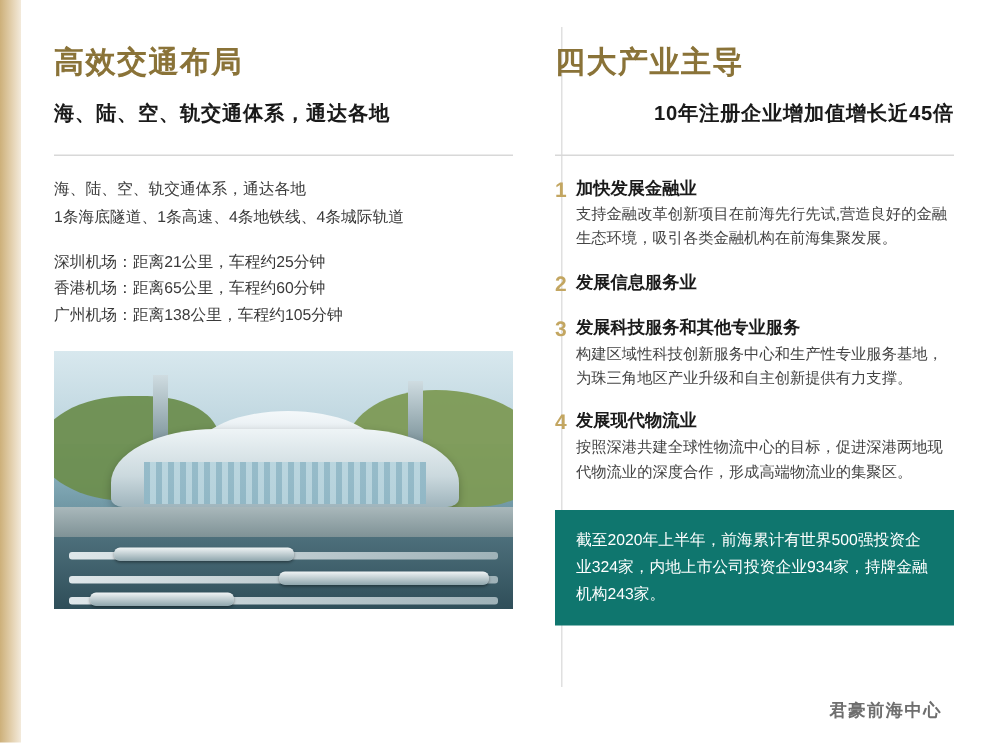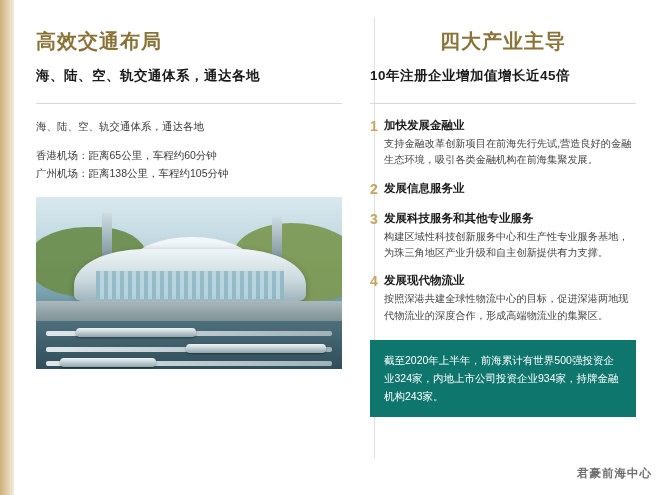--- a/index.html
+++ b/index.html
@@ -166,21 +166,21 @@
   .note-box {
     margin-top: 16px;
     background: #0f766e;
     color: #ffffff;
     font-size: 10.5px;
     line-height: 1.7;
     padding: 12px 14px;
   }
   .footer-brand {
     position: absolute;
-    right: 8px;
+    right: 32px;
     bottom: 14px;
     font-size: 11.5px;
     font-weight: bold;
     color: #6e6e6e;
     letter-spacing: 1px;
   }
 </style>
 </head>
 <body>
 
@@ -189,23 +189,25 @@
   <div class="edge-bar"></div>
   <div class="divider"></div>
 
   <div class="col col-left">
     <h1 class="title">高效交通布局</h1>
     <h2 class="subtitle">海、陆、空、轨交通体系，通达各地</h2>
     <div class="rule"></div>
 
     <div class="body-text">
       <p>海、陆、空、轨交通体系，通达各地</p>
+      <p>1条海底隧道、1条高速、4条地铁线、4条城际轨道</p>
     </div>
 
     <div class="spec-block">
+      <div class="spec-row">深圳机场：距离21公里，车程约25分钟</div>
       <div class="spec-row">香港机场：距离65公里，车程约60分钟</div>
       <div class="spec-row">广州机场：距离138公里，车程约105分钟</div>
     </div>
 
     <div class="illus">
       <div class="ill-sky"></div>
       <div class="ill-green-l"></div>
       <div class="ill-green-r"></div>
       <div class="tower" style="left:66px; top:16px; height:46px;"></div>
       <div class="tower" style="left:236px; top:20px; height:42px;"></div>
@@ -218,22 +220,22 @@
       <div class="rail" style="left:10px; top:150px; width:286px;"></div>
       <div class="rail" style="left:10px; top:164px; width:286px;"></div>
       <div class="train" style="left:40px; top:131px; width:120px;"></div>
       <div class="train" style="left:150px; top:147px; width:140px;"></div>
       <div class="train" style="left:24px; top:161px; width:96px;"></div>
     </div>
 
   </div>
 
   <div class="col col-right">
-    <h1 class="title" style="text-align:center;">四大产业主导</h1>
-    <h2 class="subtitle" style="text-align:left;">10年注册企业增加值增长近45倍</h2>
+    <h1 class="title" style="">四大产业主导</h1>
+    <h2 class="subtitle" style="text-align:right;">10年注册企业增加值增长近45倍</h2>
     <div class="rule"></div>
 
     <div class="item">
       <div class="num">1</div>
       <div class="item-body">
         <div class="item-head">加快发展金融业</div>
         <div class="item-text">支持金融改革创新项目在前海先行先试,营造良好的金融生态环境，吸引各类金融机构在前海集聚发展。</div>
       </div>
     </div>
 

